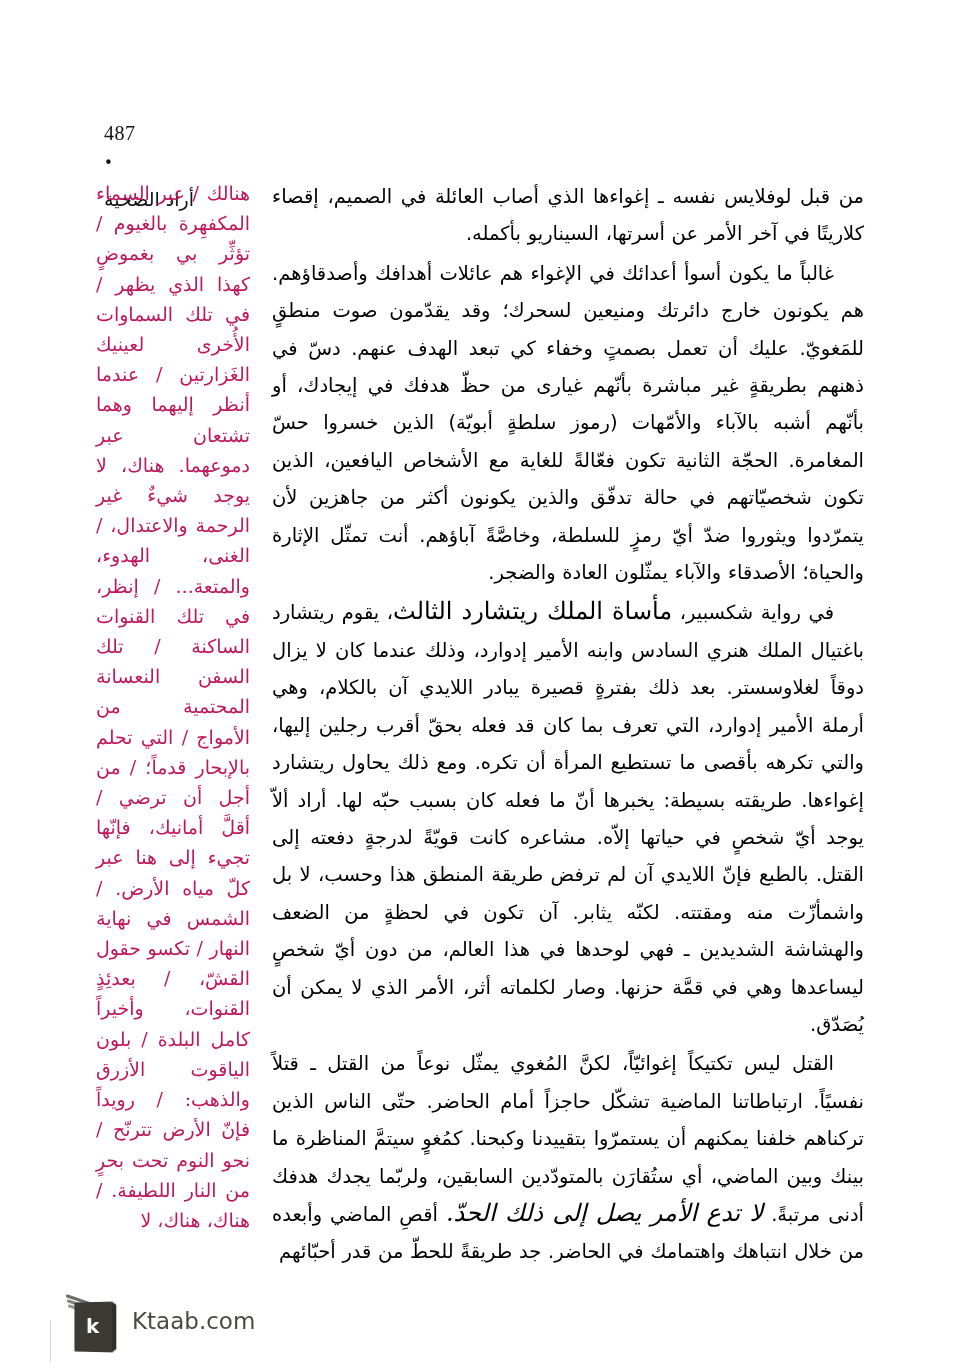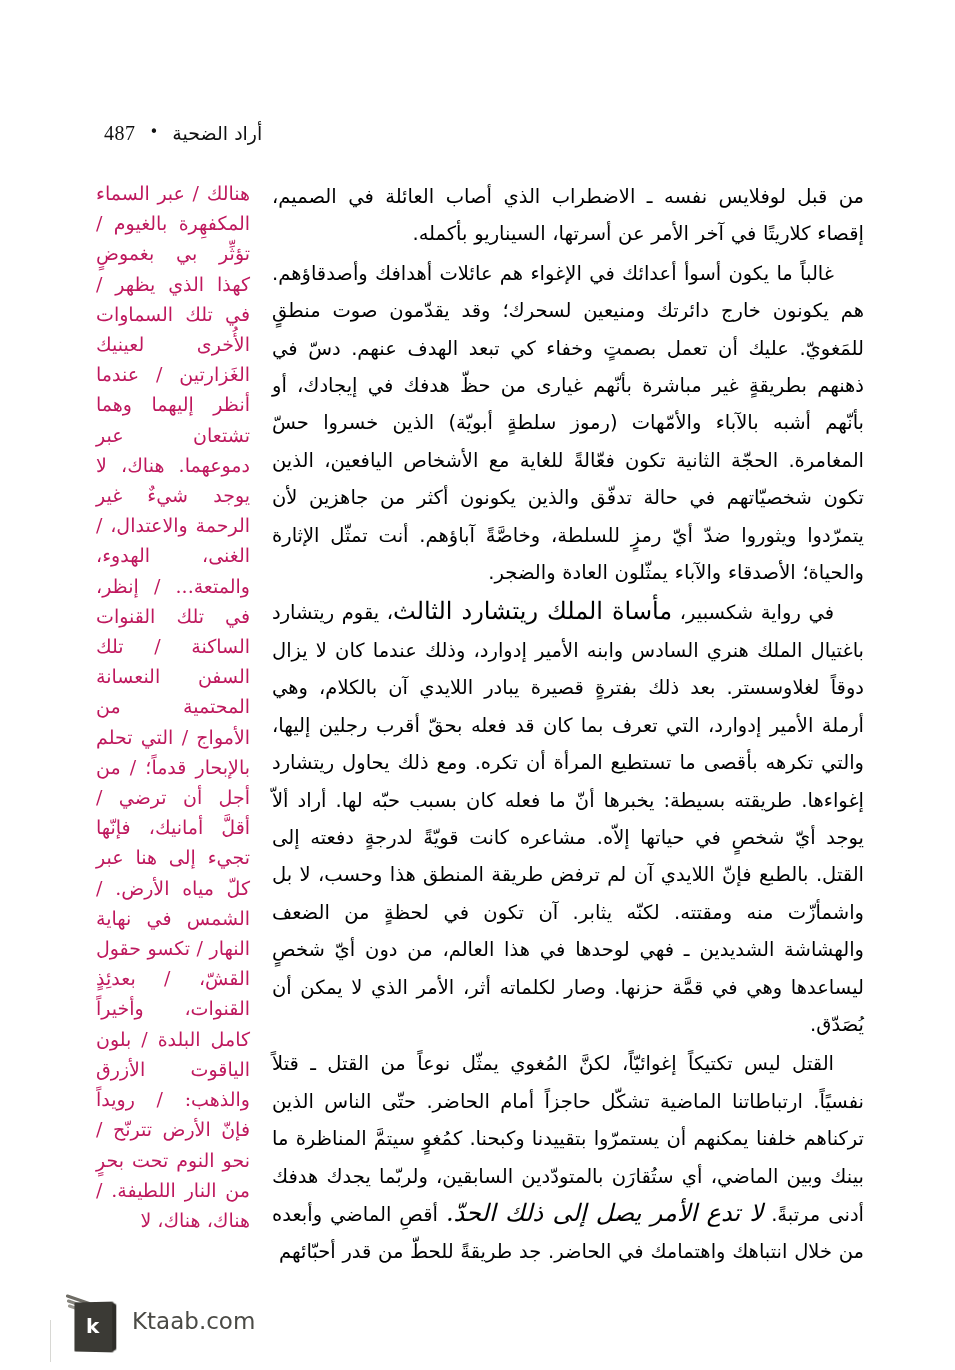--- a/index.html
+++ b/index.html
@@ -22,21 +22,21 @@
   }
 
   
   .running-header {
     position: absolute;
     top: 122px;
     left: 104px;
     width: 260px;
     height: 30px;
     display: flex;
-    flex-direction: row;
+    flex-direction: column;
     align-items: baseline;
     justify-content: flex-start;
     gap: 14px;
     direction: ltr;
   }
   .header-pagenum {
     font-family: "Liberation Serif", "DejaVu Serif", serif;
     font-size: 20px;
     letter-spacing: 0.5px;
     color: #111;
@@ -200,21 +200,21 @@
 
   <div class="running-header">
     <span class="header-pagenum">487</span>
     <span class="header-bullet">•</span>
     <span class="header-title">أراد الضحية</span>
   </div>
 
   <div class="content">
 
     <div class="main-col">
-      <p class="no-indent">من قبل لوفلايس نفسه ـ الاضطراب الذي أصاب العائلة في الصميم، إقصاء كلاريتًا في آخر الأمر عن أسرتها، السيناريو بأكمله.</p>
+      <p class="no-indent">من قبل لوفلايس نفسه ـ إغواءها الذي أصاب العائلة في الصميم، إقصاء كلاريتًا في آخر الأمر عن أسرتها، السيناريو بأكمله.</p>
 
       <p>غالباً ما يكون أسوأ أعدائك في الإغواء هم عائلات أهدافك وأصدقاؤهم. هم يكونون خارج دائرتك ومنيعين لسحرك؛ وقد يقدّمون صوت منطقٍ للمَغويّ. عليك أن تعمل بصمتٍ وخفاء كي تبعد الهدف عنهم. دسّ في ذهنهم بطريقةٍ غير مباشرة بأنّهم غيارى من حظّ هدفك في إيجادك، أو بأنّهم أشبه بالآباء والأمّهات (رموز سلطةٍ أبويّة) الذين خسروا حسّ المغامرة. الحجّة الثانية تكون فعّالةً للغاية مع الأشخاص اليافعين، الذين تكون شخصيّاتهم في حالة تدفّق والذين يكونون أكثر من جاهزين لأن يتمرّدوا ويثوروا ضدّ أيّ رمزٍ للسلطة، وخاصَّةً آباؤهم. أنت تمثّل الإثارة والحياة؛ الأصدقاء والآباء يمثّلون العادة والضجر.</p>
 
       <p>
         <span>في رواية شكسبير، </span><span class="title-italic">مأساة الملك ريتشارد الثالث</span><span>، يقوم ريتشارد باغتيال الملك هنري السادس وابنه الأمير إدوارد، وذلك عندما كان لا يزال دوقاً لغلاوسستر. بعد ذلك بفترةٍ قصيرة يبادر اللايدي آن بالكلام، وهي أرملة الأمير إدوارد، التي تعرف بما كان قد فعله بحقّ أقرب رجلين إليها، والتي تكرهه بأقصى ما تستطيع المرأة أن تكره. ومع ذلك يحاول ريتشارد إغواءها. طريقته بسيطة: يخبرها أنّ ما فعله كان بسبب حبّه لها. أراد ألاّ يوجد أيّ شخصٍ في حياتها إلاّه. مشاعره كانت قويّةً لدرجةٍ دفعته إلى القتل. بالطبع فإنّ اللايدي آن لم ترفض طريقة المنطق هذا وحسب، لا بل واشمأزّت منه ومقتته. لكنّه يثابر. آن تكون في لحظةٍ من الضعف والهشاشة الشديدين ـ فهي لوحدها في هذا العالم، من دون أيّ شخصٍ ليساعدها وهي في قمَّة حزنها. وصار لكلماته أثر، الأمر الذي لا يمكن أن يُصَدّق.</span>
       </p>
 
       <p>
         <span>القتل ليس تكتيكاً إغوائيّاً، لكنَّ المُغوي يمثّل نوعاً من القتل ـ قتلاً نفسيًاً. ارتباطاتنا الماضية تشكّل حاجزاً أمام الحاضر. حتّى الناس الذين تركناهم خلفنا يمكنهم أن يستمرّوا بتقييدنا وكبحنا. كمُغوٍ سيتمَّ المناظرة ما بينك وبين الماضي، أي ستُقارَن بالمتودّدين السابقين، ولربّما يجدك هدفك أدنى مرتبةً. </span><span class="phrase-italic">لا تدع الأمر يصل إلى ذلك الحدّ.</span><span> أقصِ الماضي وأبعده من خلال انتباهك واهتمامك في الحاضر. جد طريقةً للحطّ من قدر أحبّائهم</span>
       </p>

